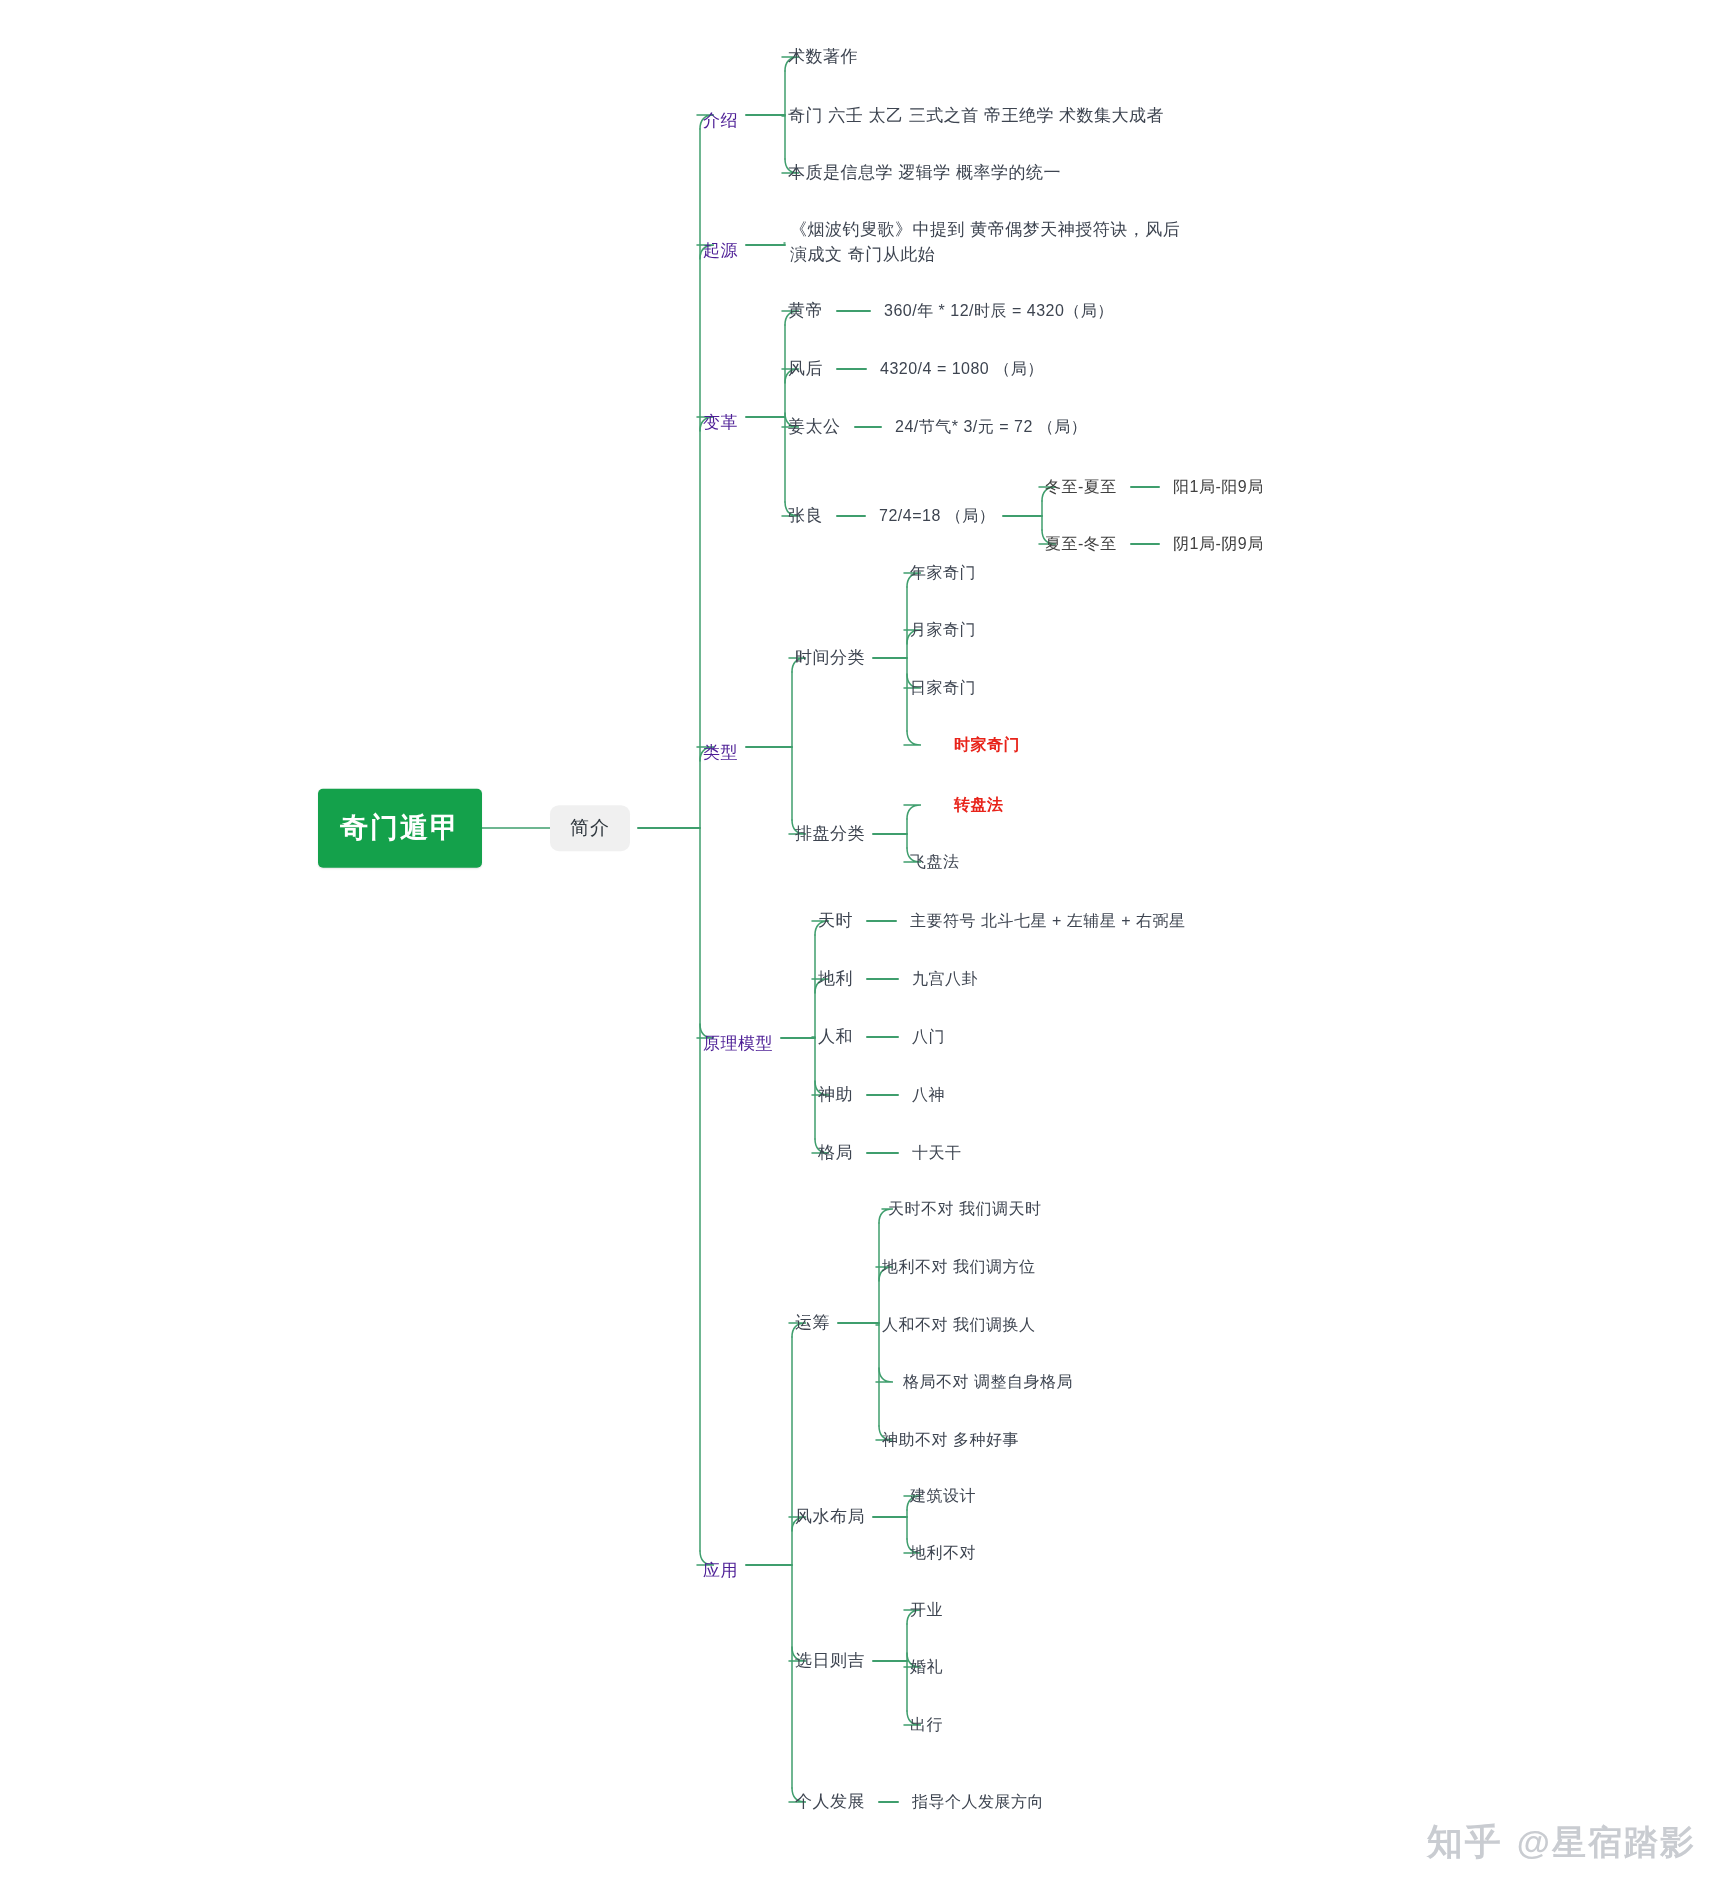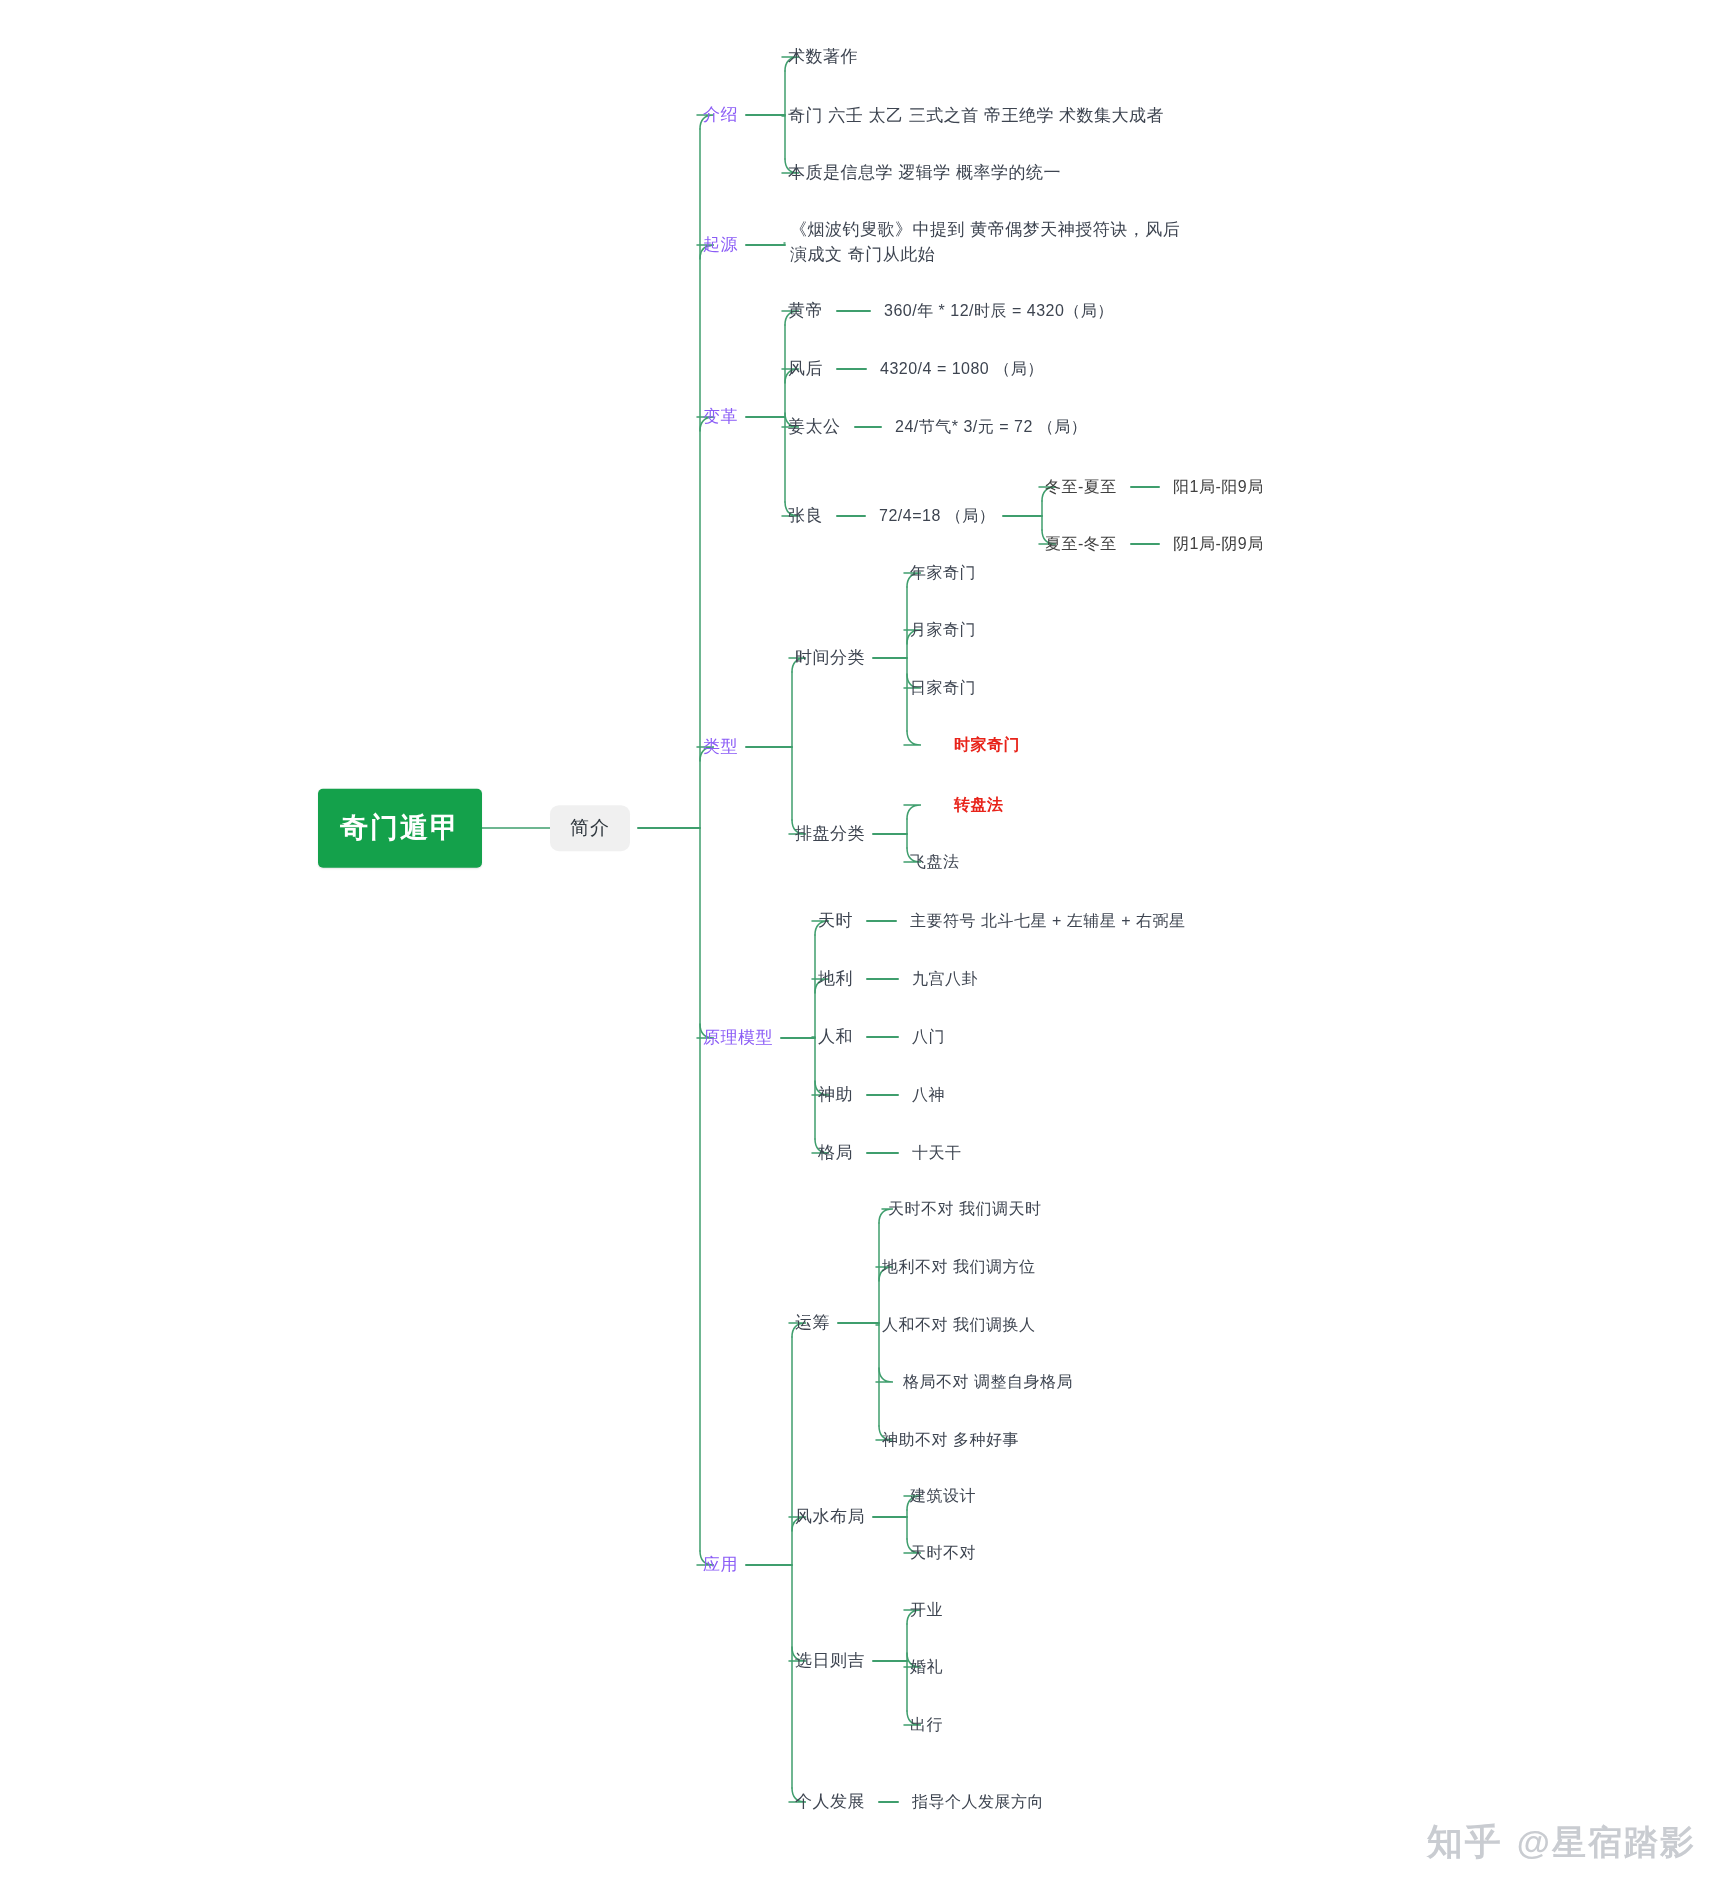--- a/index.html
+++ b/index.html
@@ -40,21 +40,21 @@
   
   .node.chip{
     background:#f0f0f0;
     color:#30383f;
     font-size:19px;
     padding:9px 20px;
     border-radius:9px;
     letter-spacing:1px;
   }
   
-  .node.lvl2{ font-size:17px; color:#8b5cf6; letter-spacing:.5px;}
+  .node.lvl2{ font-size:17px; color:#4c1d95; letter-spacing:.5px;margin-top:6px;}
   .node.lvl3{ font-size:17px; color:#3d4450; letter-spacing:.5px;}
   .node.lvl4{ font-size:16px; color:#3d4450; letter-spacing:.5px;}
   .node.lvl5{ font-size:16px; color:#404040; letter-spacing:.5px;}
   .node.hl{ color:#e8231a; font-weight:700;padding-left:44px;}
   .node.wrap{ white-space:normal; }
 
   #watermark{
     position:absolute;
     right:16px;
     bottom:22px;
@@ -206,21 +206,21 @@
       <div class="node lvl4" id="node-n5e1" style="left: 912px; top: 1153px;">十天干</div>
       <div class="node lvl2" id="node-n6" style="left: 703px; top: 1565px;">应用</div>
       <div class="node lvl3" id="node-n6a" style="left: 795px; top: 1323px;">运筹</div>
       <div class="node lvl4" id="node-n6a1" style="left: 888px; top: 1209px;">天时不对 我们调天时</div>
       <div class="node lvl4" id="node-n6a2" style="left: 882px; top: 1267px;">地利不对 我们调方位</div>
       <div class="node lvl4" id="node-n6a3" style="left: 882px; top: 1325px;">人和不对 我们调换人</div>
       <div class="node lvl4" id="node-n6a4" style="left: 882px; top: 1382px; margin-left: 21px;">格局不对 调整自身格局</div>
       <div class="node lvl4" id="node-n6a5" style="left: 882px; top: 1440px;">神助不对 多种好事</div>
       <div class="node lvl3" id="node-n6b" style="left: 795px; top: 1517px;">风水布局</div>
       <div class="node lvl4" id="node-n6b1" style="left: 910px; top: 1496px;">建筑设计</div>
-      <div class="node lvl4" id="node-n6b2" style="left: 910px; top: 1553px;">天时不对</div>
+      <div class="node lvl4" id="node-n6b2" style="left: 910px; top: 1553px;">地利不对</div>
       <div class="node lvl3" id="node-n6c" style="left: 795px; top: 1661px;">选日则吉</div>
       <div class="node lvl4" id="node-n6c1" style="left: 910px; top: 1610px;">开业</div>
       <div class="node lvl4" id="node-n6c2" style="left: 910px; top: 1667px;">婚礼</div>
       <div class="node lvl4" id="node-n6c3" style="left: 910px; top: 1725px;">出行</div>
       <div class="node lvl3" id="node-n6d" style="left: 795px; top: 1802px;">个人发展</div>
       <div class="node lvl4" id="node-n6d1" style="left: 912px; top: 1802px;">指导个人发展方向</div>
     </div>
 
   <div id="watermark">
     <span class="zh">知乎</span>

